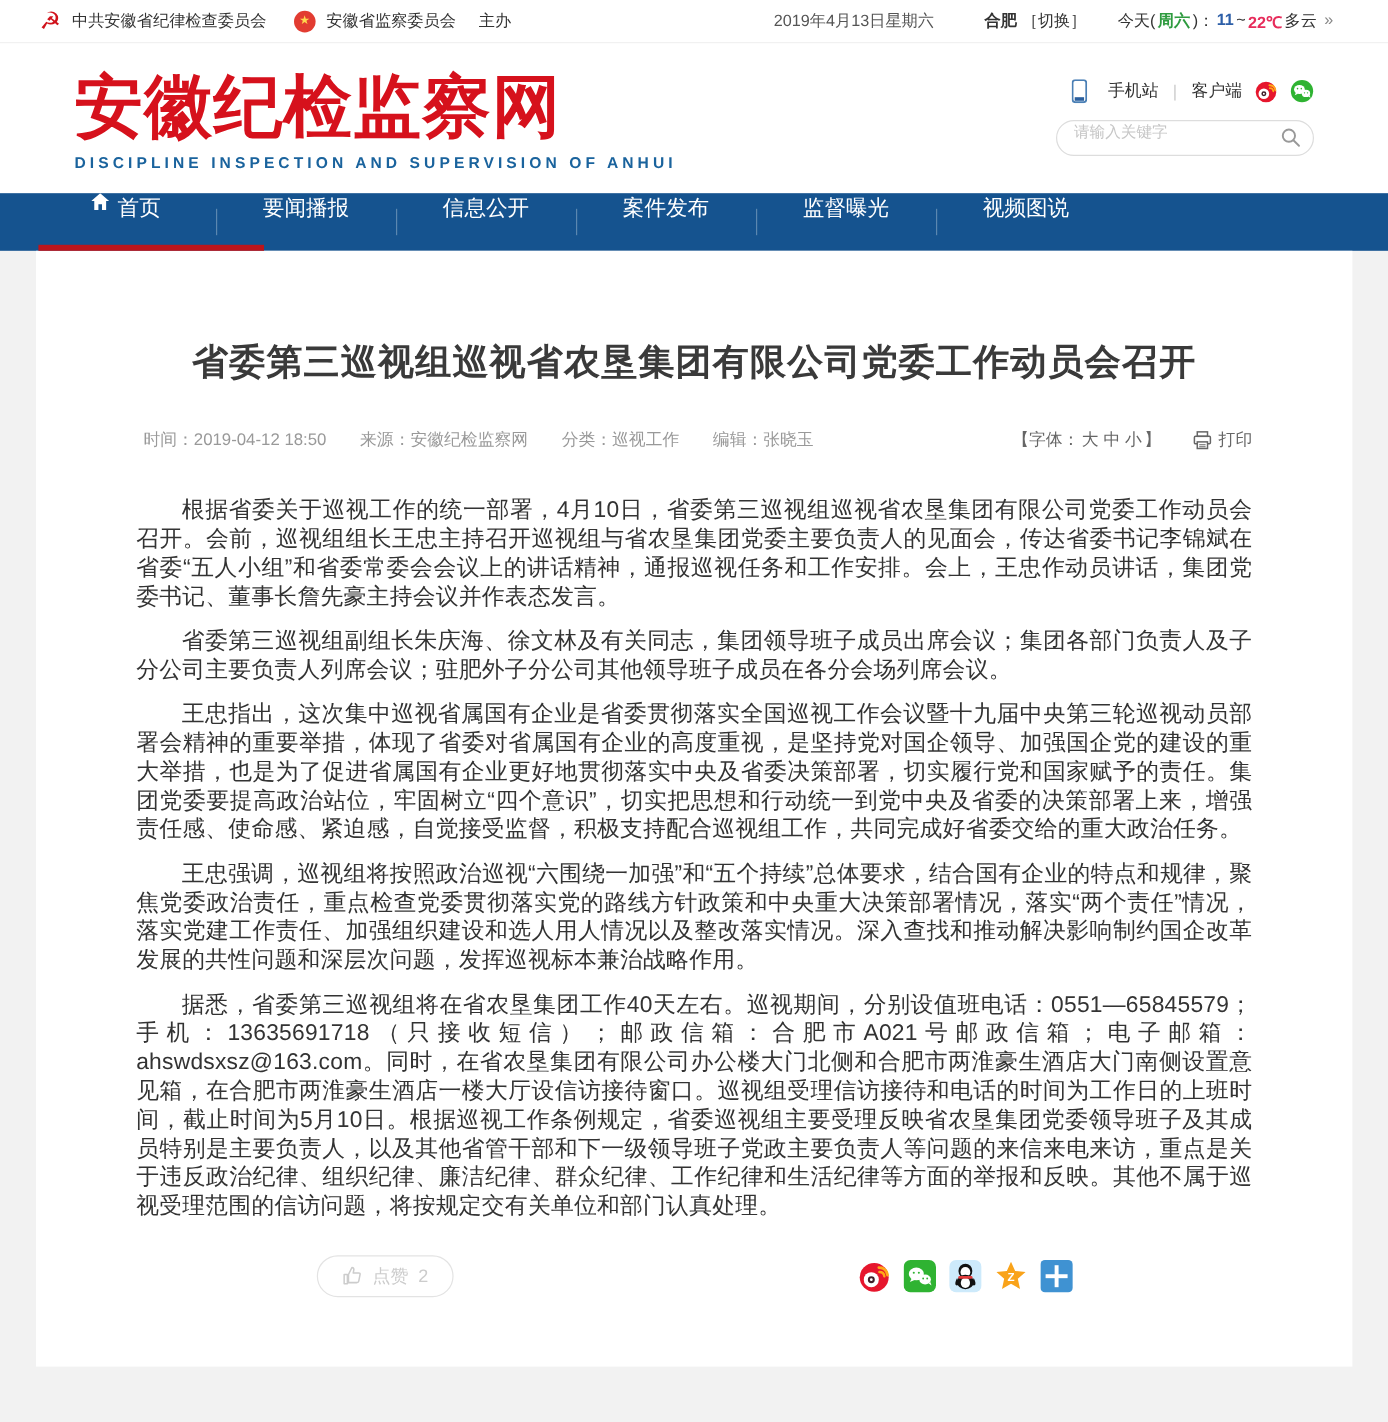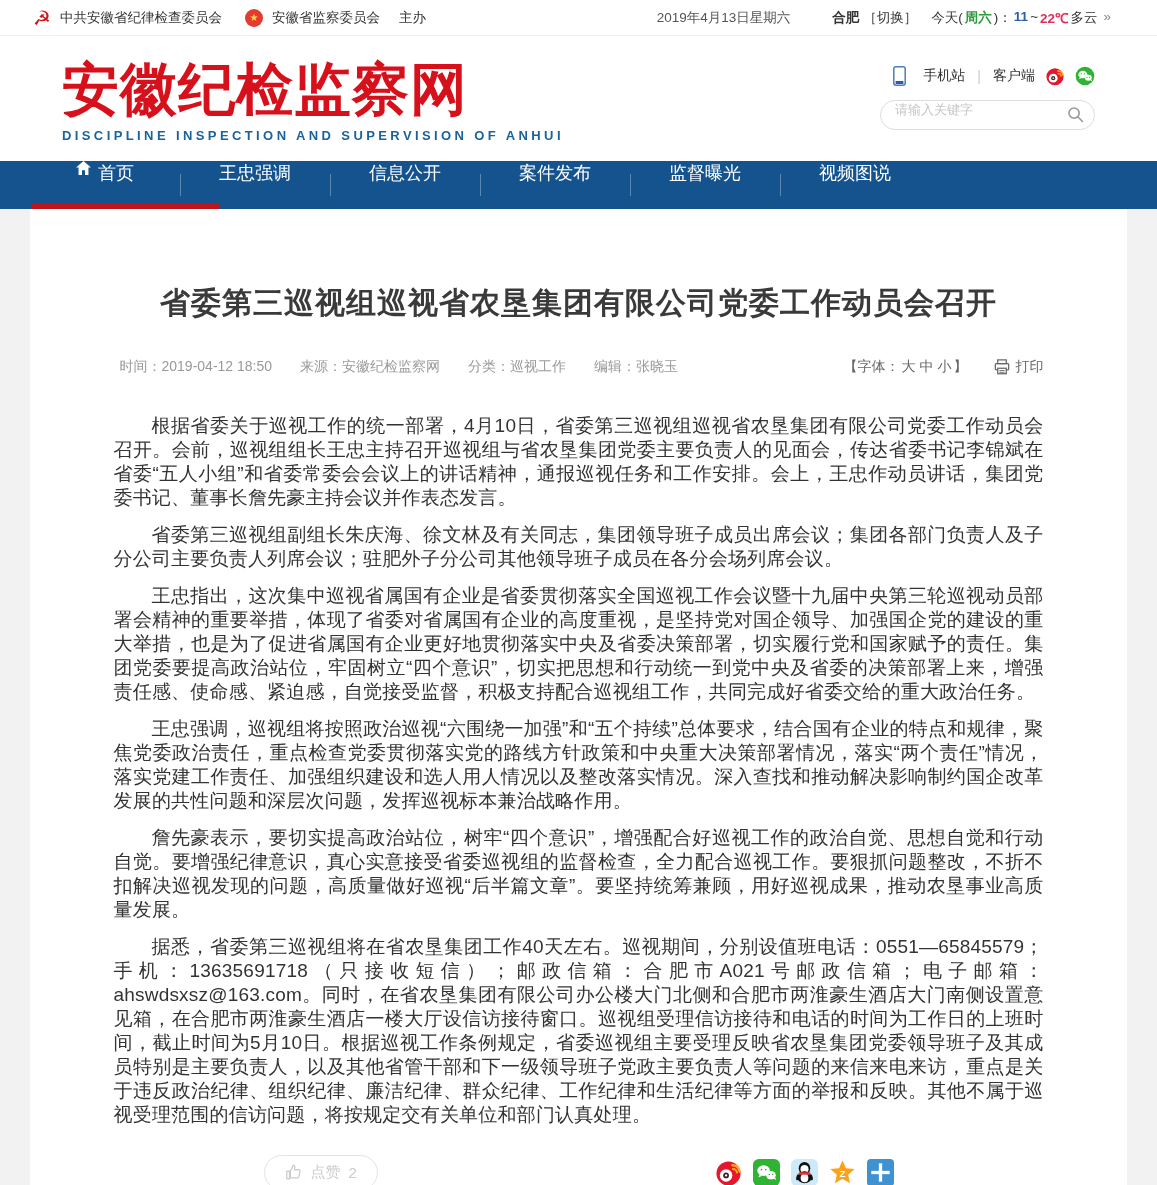--- a/index.html
+++ b/index.html
@@ -14,21 +14,21 @@
   .emblem.party { color:#d0121b; font-size:20px; line-height:1; }
   .emblem.nat { width:18px; height:18px; border-radius:50%; background:#e23c31; display:inline-flex;
                 align-items:center; justify-content:center; margin-left:14px; }
   .emblem.nat .star { color:#ffd84d; font-size:10px; line-height:1; }
   .org { color:#333; text-decoration:none; cursor:pointer; }
   .host { margin-left:10px; }
   .topbar-right { display:flex; align-items:center; gap:42px; }
   .date { color:#555; }
   .weather { display:inline-flex; align-items:flex-start; gap:2px; }
   .weather .city { font-weight:bold; margin-right:2px; }
-  .weather .switch { color:#333; text-decoration:none; cursor:pointer; margin-right:12px; }
+  .weather .switch { color:#333; text-decoration:none; cursor:pointer; margin-right:24px; }
   .weather .wk { color:#2e9b3f; font-weight:bold; }
   .weather .low { color:#2d5fa8; font-weight:bold; }
   .weather .high { color:#e72c5b; font-weight:bold; }
   .weather .arrow { color:#888; margin-left:4px; text-decoration:none; cursor:pointer; }
 
   
   .header { display:flex; justify-content:space-between; align-items:flex-start; padding:22px 62px 18px 62px; }
   .logo-block { cursor:pointer; }
   .logo-cn { font-size:57px; font-weight:bold; color:#d6111c; letter-spacing:1px; line-height:1.1; }
   .logo-en { margin-top:7px; font-size:13px; font-weight:bold; color:#1a639d; letter-spacing:3.4px; }
@@ -170,21 +170,21 @@
     <div class="nav-inner">
       <div class="nav-item active">
         <span class="home-ic">
           <svg width="15" height="14" viewBox="0 0 16 15">
               <path d="M8 0 L16 7 H13.3 V15 H9.6 V9.8 H6.4 V15 H2.7 V7 H0 Z" fill="#fff"></path>
             </svg>
         </span>
         <span>首页</span>
       </div>
       <div class="nav-item">
-          <span>王忠强调</span>
+          <span>要闻播报</span>
         </div>
       <div class="nav-item">
           <span>信息公开</span>
         </div>
       <div class="nav-item">
           <span>案件发布</span>
         </div>
       <div class="nav-item">
           <span>监督曝光</span>
         </div>
@@ -222,21 +222,20 @@
             <span>打印</span>
           </a>
         </div>
       </div>
 
       <div class="body-text">
         <p>根据省委关于巡视工作的统一部署，4月10日，省委第三巡视组巡视省农垦集团有限公司党委工作动员会召开。会前，巡视组组长王忠主持召开巡视组与省农垦集团党委主要负责人的见面会，传达省委书记李锦斌在省委“五人小组”和省委常委会会议上的讲话精神，通报巡视任务和工作安排。会上，王忠作动员讲话，集团党委书记、董事长詹先豪主持会议并作表态发言。</p>
         <p>省委第三巡视组副组长朱庆海、徐文林及有关同志，集团领导班子成员出席会议；集团各部门负责人及子分公司主要负责人列席会议；驻肥外子分公司其他领导班子成员在各分会场列席会议。</p>
         <p>王忠指出，这次集中巡视省属国有企业是省委贯彻落实全国巡视工作会议暨十九届中央第三轮巡视动员部署会精神的重要举措，体现了省委对省属国有企业的高度重视，是坚持党对国企领导、加强国企党的建设的重大举措，也是为了促进省属国有企业更好地贯彻落实中央及省委决策部署，切实履行党和国家赋予的责任。集团党委要提高政治站位，牢固树立“四个意识”，切实把思想和行动统一到党中央及省委的决策部署上来，增强责任感、使命感、紧迫感，自觉接受监督，积极支持配合巡视组工作，共同完成好省委交给的重大政治任务。</p>
         <p>王忠强调，巡视组将按照政治巡视“六围绕一加强”和“五个持续”总体要求，结合国有企业的特点和规律，聚焦党委政治责任，重点检查党委贯彻落实党的路线方针政策和中央重大决策部署情况，落实“两个责任”情况，落实党建工作责任、加强组织建设和选人用人情况以及整改落实情况。深入查找和推动解决影响制约国企改革发展的共性问题和深层次问题，发挥巡视标本兼治战略作用。</p>
-        <p>詹先豪表示，要切实提高政治站位，树牢“四个意识”，增强配合好巡视工作的政治自觉、思想自觉和行动自觉。要增强纪律意识，真心实意接受省委巡视组的监督检查，全力配合巡视工作。要狠抓问题整改，不折不扣解决巡视发现的问题，高质量做好巡视“后半篇文章”。要坚持统筹兼顾，用好巡视成果，推动农垦事业高质量发展。</p>
         <p>据悉，省委第三巡视组将在省农垦集团工作40天左右。巡视期间，分别设值班电话：0551—65845579；手机：13635691718（只接收短信）；邮政信箱：合肥市A021号邮政信箱；电子邮箱：ahswdsxsz@163.com。同时，在省农垦集团有限公司办公楼大门北侧和合肥市两淮豪生酒店大门南侧设置意见箱，在合肥市两淮豪生酒店一楼大厅设信访接待窗口。巡视组受理信访接待和电话的时间为工作日的上班时间，截止时间为5月10日。根据巡视工作条例规定，省委巡视组主要受理反映省农垦集团党委领导班子及其成员特别是主要负责人，以及其他省管干部和下一级领导班子党政主要负责人等问题的来信来电来访，重点是关于违反政治纪律、组织纪律、廉洁纪律、群众纪律、工作纪律和生活纪律等方面的举报和反映。其他不属于巡视受理范围的信访问题，将按规定交有关单位和部门认真处理。</p>
       </div>
 
       <div class="bottom-row">
         <button class="like-btn">
           <span class="thumb">
             <svg viewBox="0 0 20 20" width="18" height="18">
                 <path d="M6 9 L9.2 2.5 q1.8 .2 1.8 2 L10.4 7.5 h5 q1.6 0 1.3 1.6 l-1.2 6 q-.3 1.4 -1.8 1.4 H6 Z M2 9 h3 v8.5 h-3 Z" fill="none" stroke="#ccc" stroke-width="1.4" stroke-linejoin="round"></path>
               </svg>
           </span>

